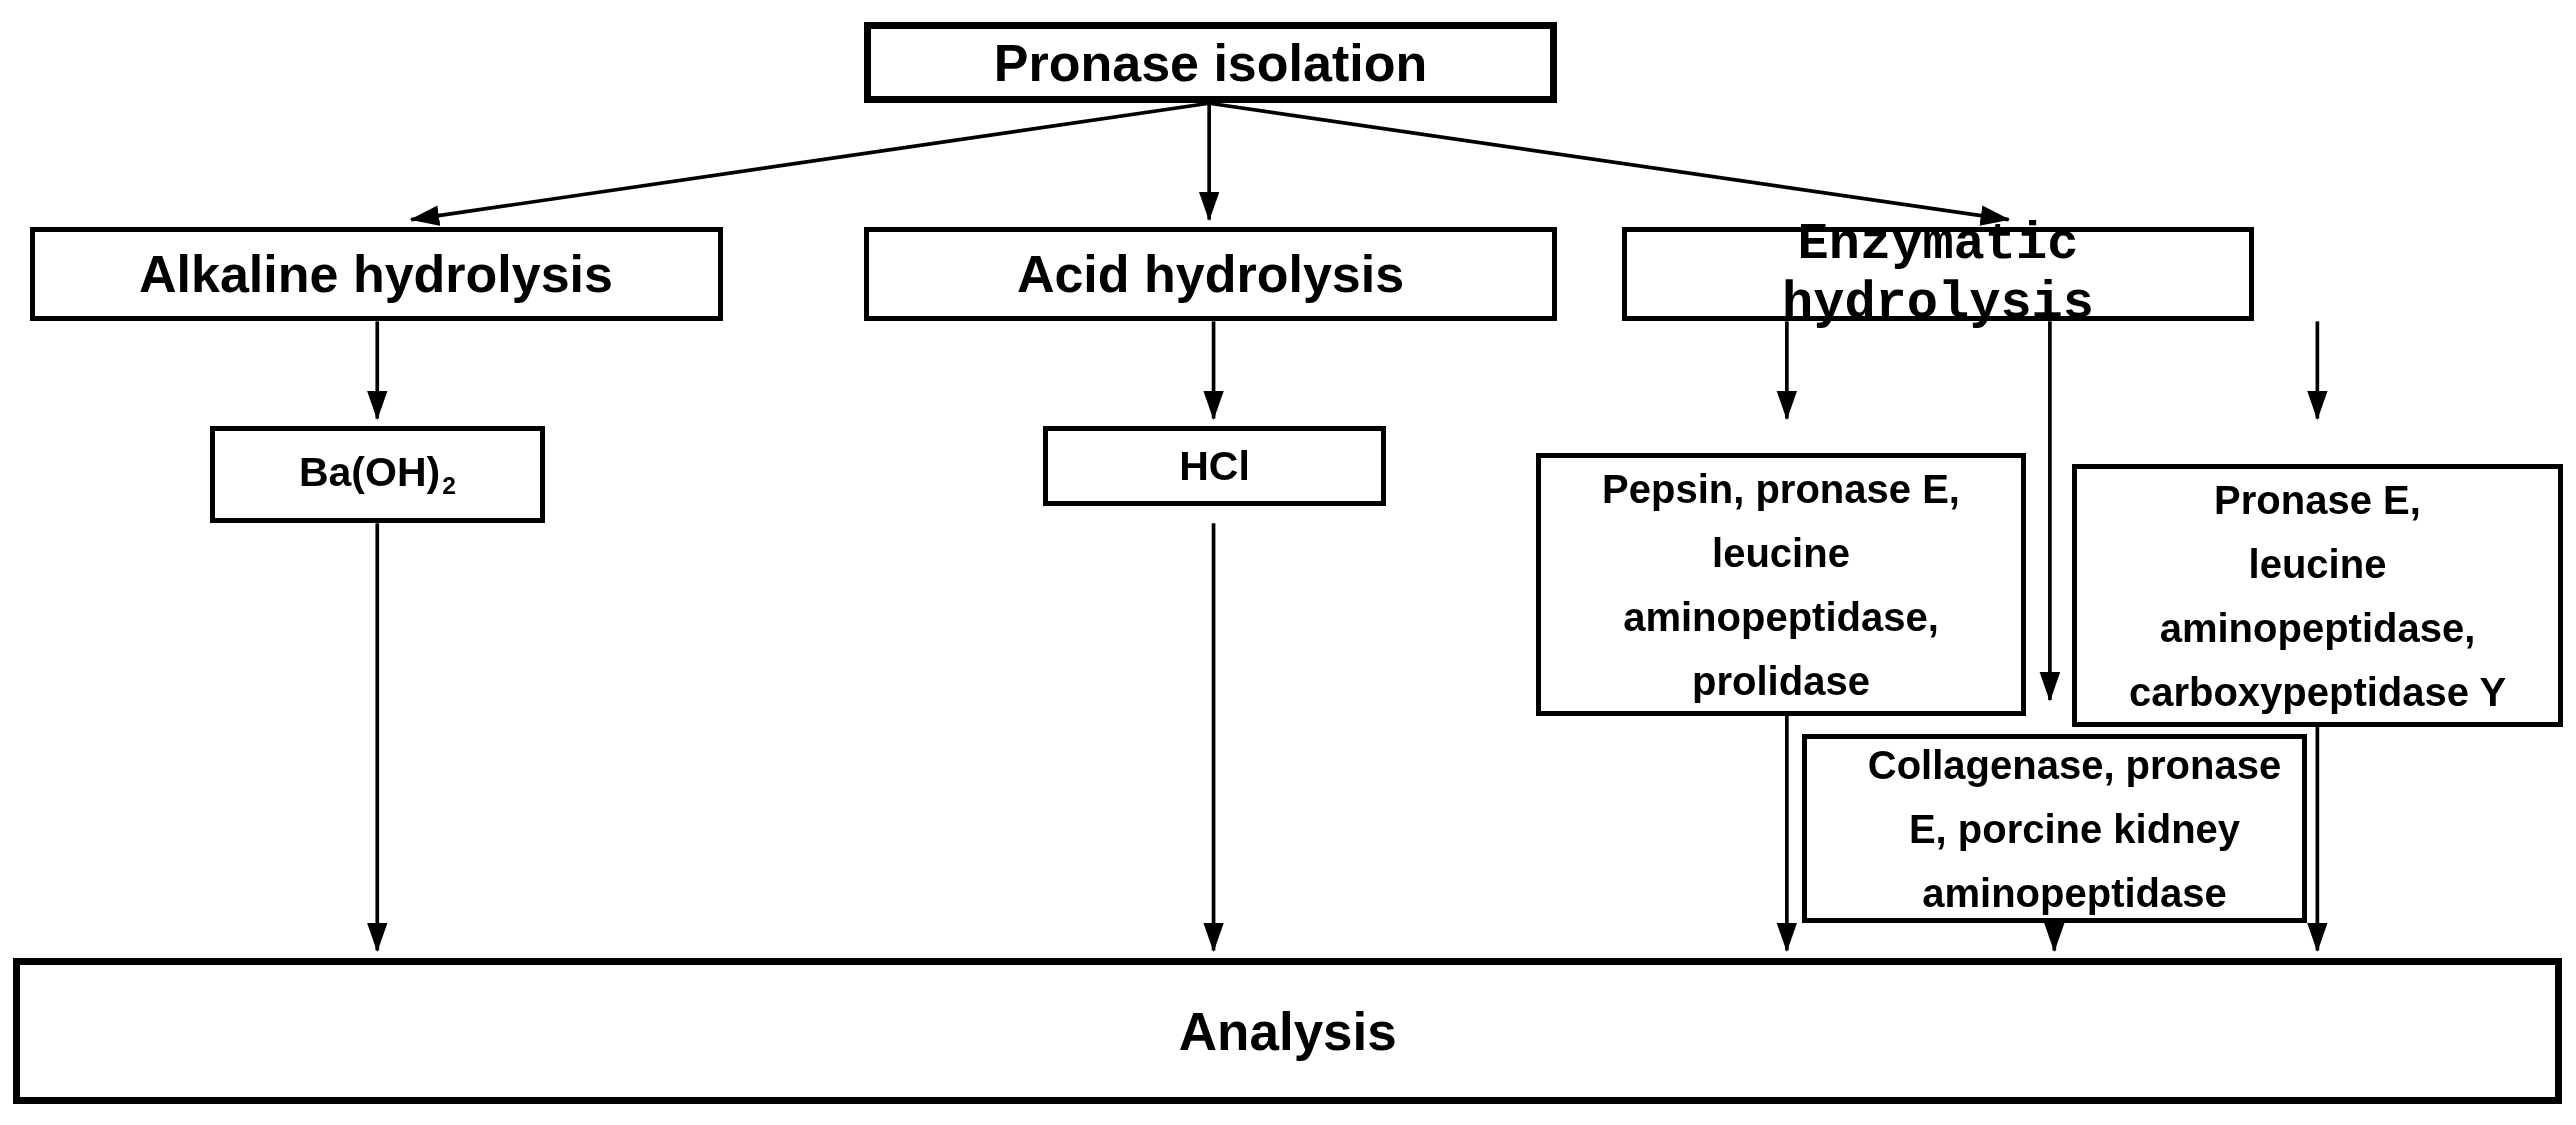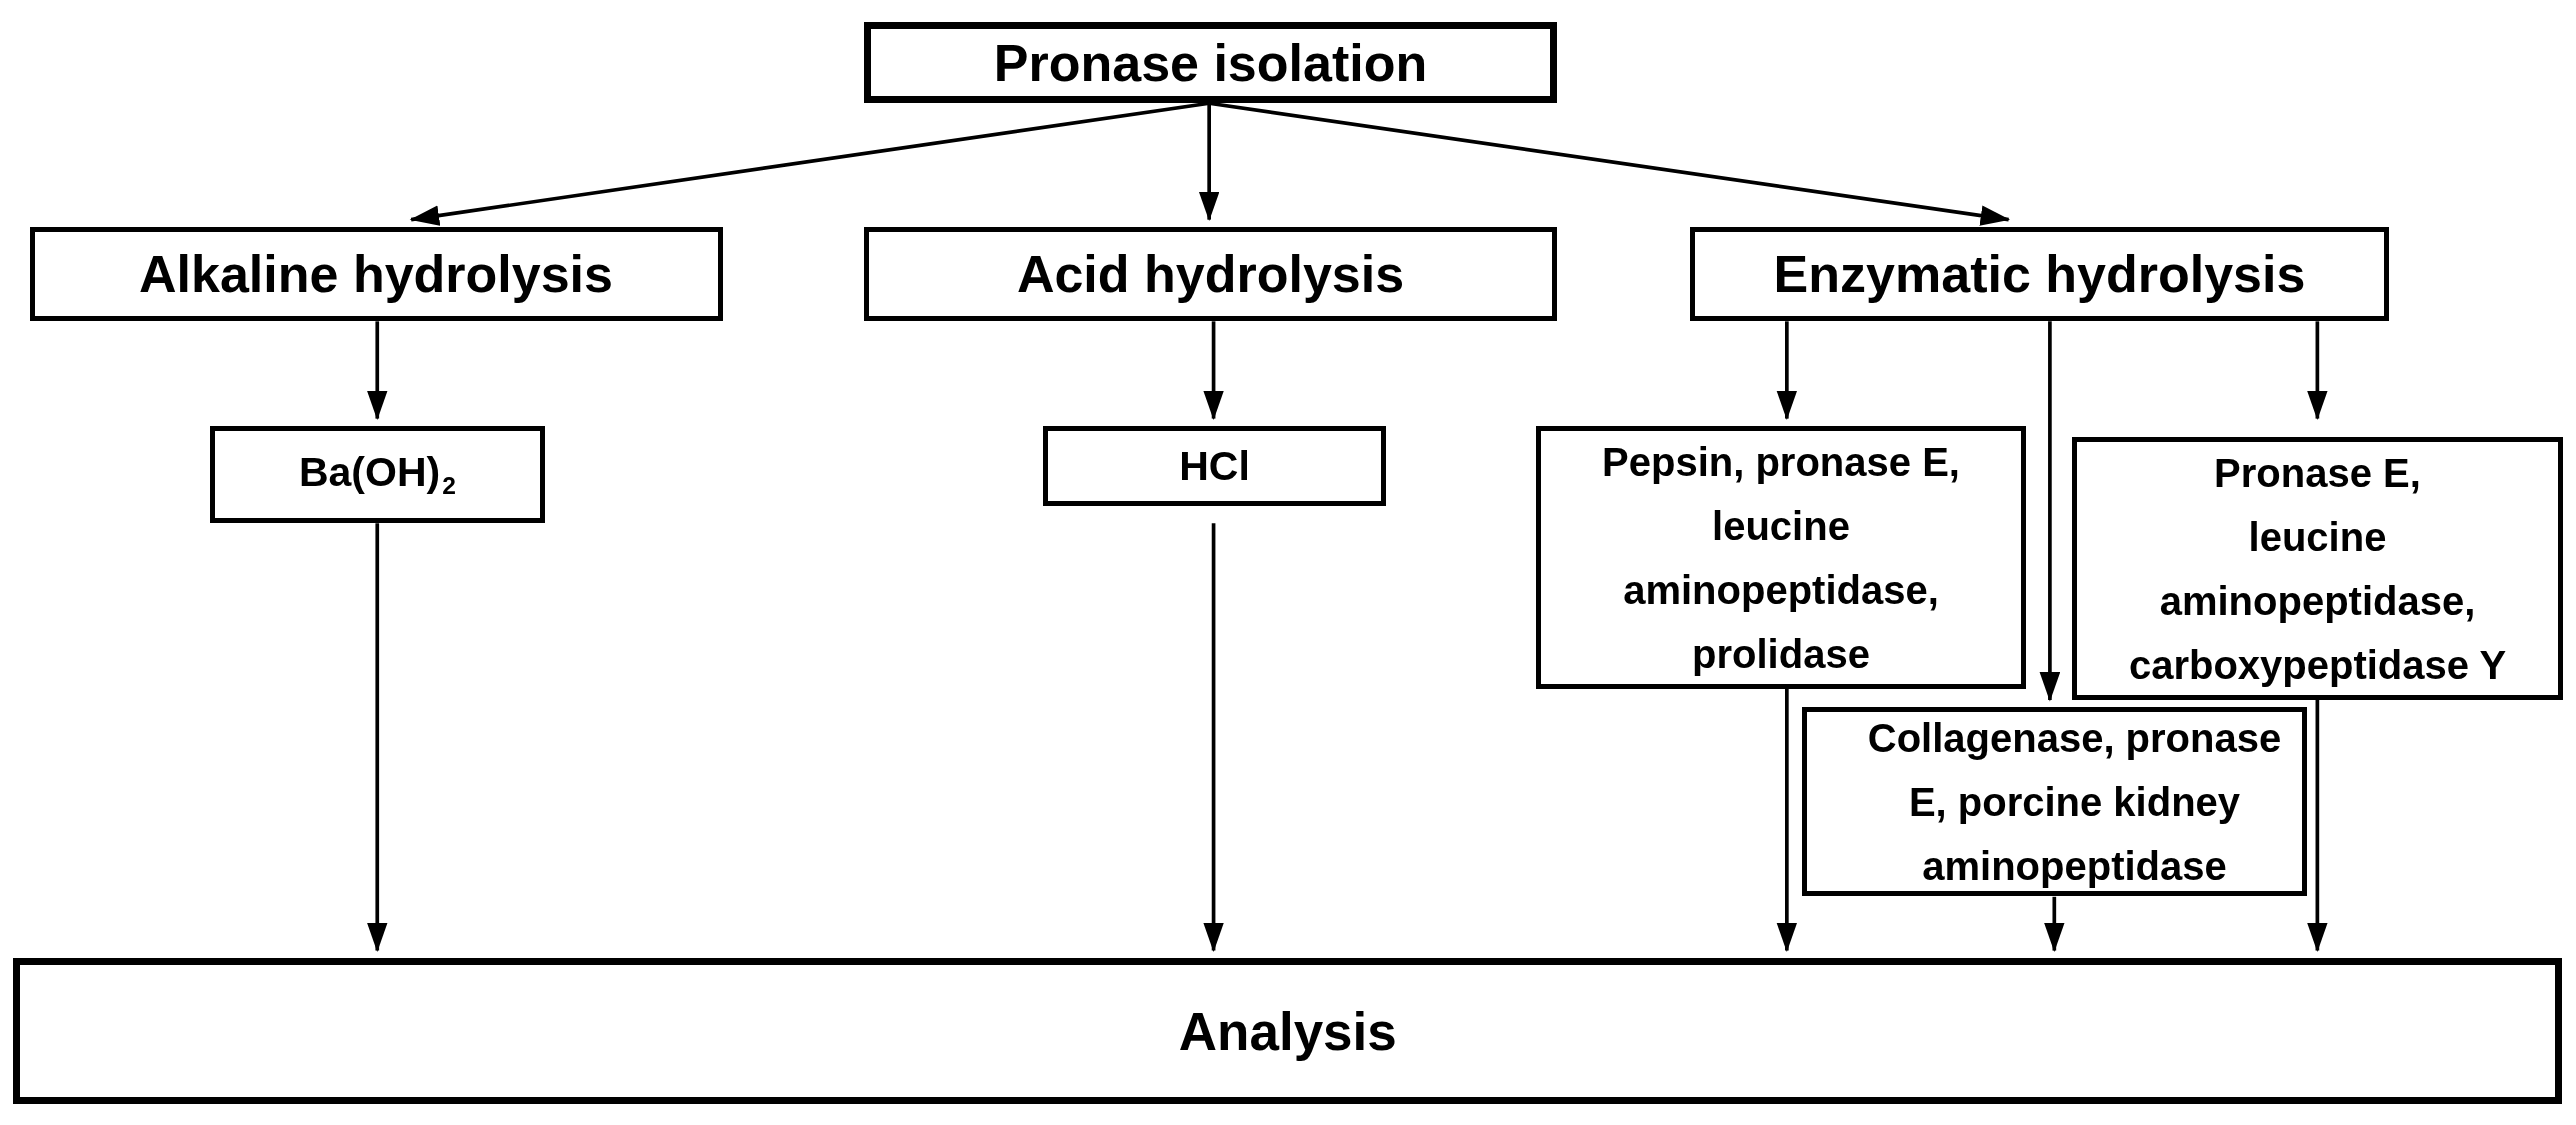--- a/index.html
+++ b/index.html
@@ -17,29 +17,29 @@
     position:absolute;
     box-sizing:border-box;
     background:#ffffff;
     border:5.9px solid #000000;
     display:flex;align-items:center;justify-content:center;
     text-align:center;
     font-weight:bold;
   }
   .heading{font-size:52px;}
   .small-label{font-size:41px;}
-  .list-label{font-size:40px;line-height:1.6;}
+  .list-label{font-size:40px;line-height:1.6;margin-top:27px;}
   .pre{white-space:pre-line;}
   .sub{font-size:0.6em;vertical-align:-0.35em;margin-left:2.2px;}
 
   
   .n-protein    {left:864px; top:22px;  width:693px; height:81px; border-width:7.4px;}
   .n-alkaline   {left:29.5px;   top:227px; width:693px; height:94px;}
   .n-acid       {left:864px; top:227px; width:693px; height:94px;}
-  .n-enzymatic  {left:1690px; top:227px; width:699px; height:94px;}
+  .n-enzymatic  {left:1622px; top:227px; width:632px; height:94px;font-family:Liberation Mono, monospace;}
   .n-baoh2      {left:210px;  top:426px; width:335px; height:97px; border-width:5.2px;}
   .n-hcl        {left:1043px; top:426px; width:343px; height:80px; border-width:5.2px;}
   .n-pepsin     {left:1536px; top:426px; width:490px; height:263px;}
   .n-pronase    {left:2072px; top:437px; width:491px; height:263px;}
   .n-collagenase{left:1802px; top:707px; width:505px; height:189px;padding-left:40px;}
   .n-analysis   {left:13.3px;   top:958px;width:2549px;height:146px; border-width:7.4px; font-size:53px;align-items:center;}
 </style>
 </head>
 <body>
 

